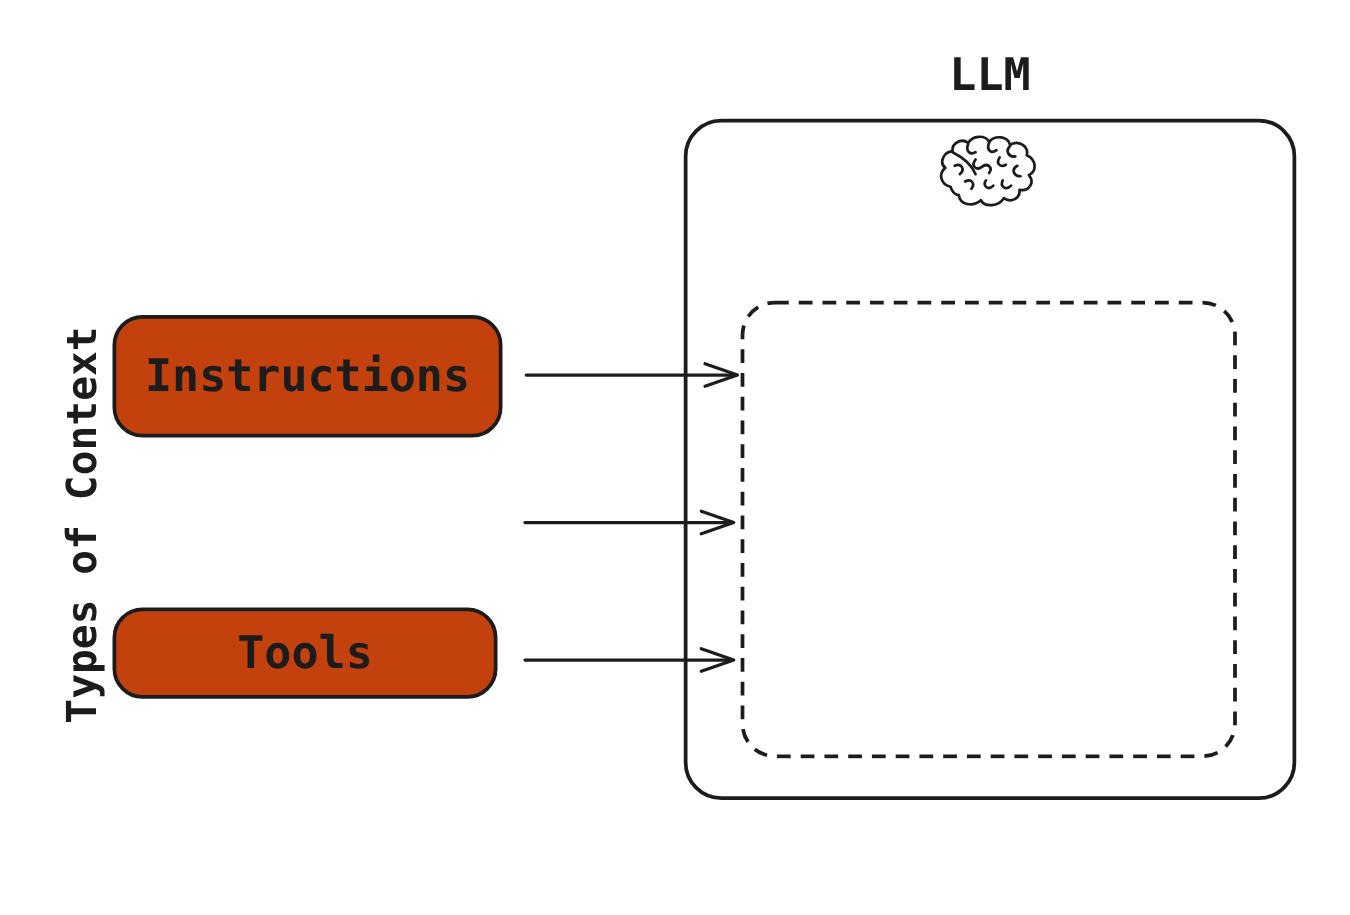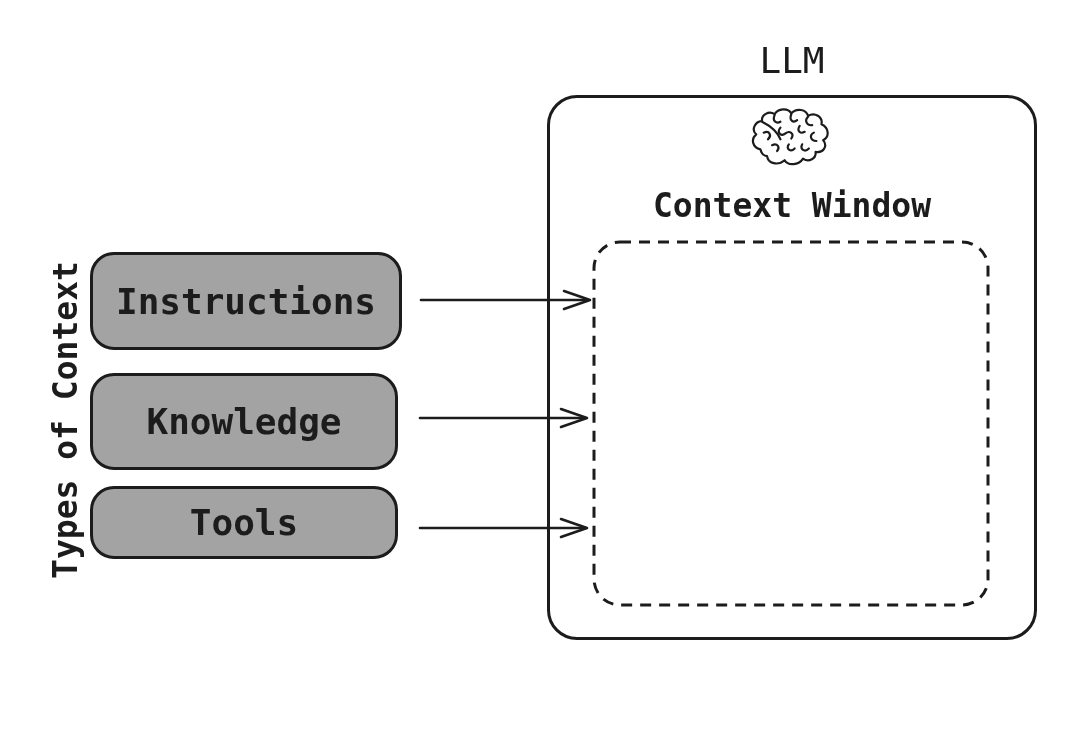--- a/index.html
+++ b/index.html
@@ -26,42 +26,42 @@
     text-align: center;
     font-size: 33px;
     font-weight: bold;
     transform: rotate(-90deg);
     white-space: nowrap;
   }
   .src-box {
     position: absolute;
     left: 90px;
     width: 308px;
-    background: #a3a3a3;
+    background: #c2410c;
     border: 3px solid #1c1c1c;
     border-radius: 24px;
     display: flex;
     align-items: center;
     justify-content: center;
     font-size: 36px;
     font-weight: bold;
     box-sizing: border-box;
   }
   .box1 { top: 252px; height: 98px; width: 312px; }
   .box2 { top: 373px; height: 97px; }
   .box3 { top: 486px; height: 73px; }
 
   .llm-title {
     position: absolute;
     left: 547px;
     top: 40px;
     width: 490px;
     text-align: center;
     font-size: 36px;
-    font-weight: normal;
+    font-weight: bold;
   }
   .llm-box {
     position: absolute;
     left: 547px;
     top: 95px;
     width: 490px;
     height: 545px;
     border: 3px solid #1c1c1c;
     border-radius: 30px;
     background: #ffffff;
@@ -103,23 +103,20 @@
 <body>
 
 <div class="canvas">
 
   <div class="side-label">Types of Context</div>
 
   <div class="src-box box1">
     <span>Instructions</span>
   </div>
 
-  <div class="src-box box2">
-    <span>Knowledge</span>
-  </div>
 
   <div class="src-box box3">
     <span>Tools</span>
   </div>
 
   <div class="llm-title">LLM</div>
 
   <div class="llm-box"></div>
 
   <svg class="brain" viewBox="0 0 110 80" fill="none" stroke="#1c1c1c" stroke-width="2.6" stroke-linecap="round" stroke-linejoin="round">
@@ -142,21 +139,20 @@
     <path d="M20,30 C27,27 30,34 25,38"></path>
     <path d="M40,24 C35,30 41,35 46,31 C51,27 57,31 53,37"></path>
     <path d="M63,22 C59,28 64,32 69,29"></path>
     <path d="M80,30 C74,33 76,40 83,40"></path>
     <path d="M30,45 C36,42 40,47 36,52"></path>
     <path d="M50,44 C46,49 52,54 57,49"></path>
     <path d="M66,44 C63,50 69,54 74,49"></path>
     <path d="M18,17 C28,22 36,28 40,38"></path>
   </svg>
 
-  <div class="cw-label">Context Window</div>
 
   <svg class="cw-box" viewBox="0 0 398 367">
     <rect x="2" y="2" width="394" height="363" rx="26" ry="26" fill="none" stroke="#1c1c1c" stroke-width="3" stroke-dasharray="11 8"></rect>
   </svg>
 
   <svg class="arrows" viewBox="0 0 1080 732">
     <g fill="none" stroke="#1c1c1c" stroke-width="2.6" stroke-linecap="round" stroke-linejoin="round">
       <line x1="421" y1="300" x2="588" y2="300"></line>
       <polyline points="564,291 590,300 564,309"></polyline>
     </g>

